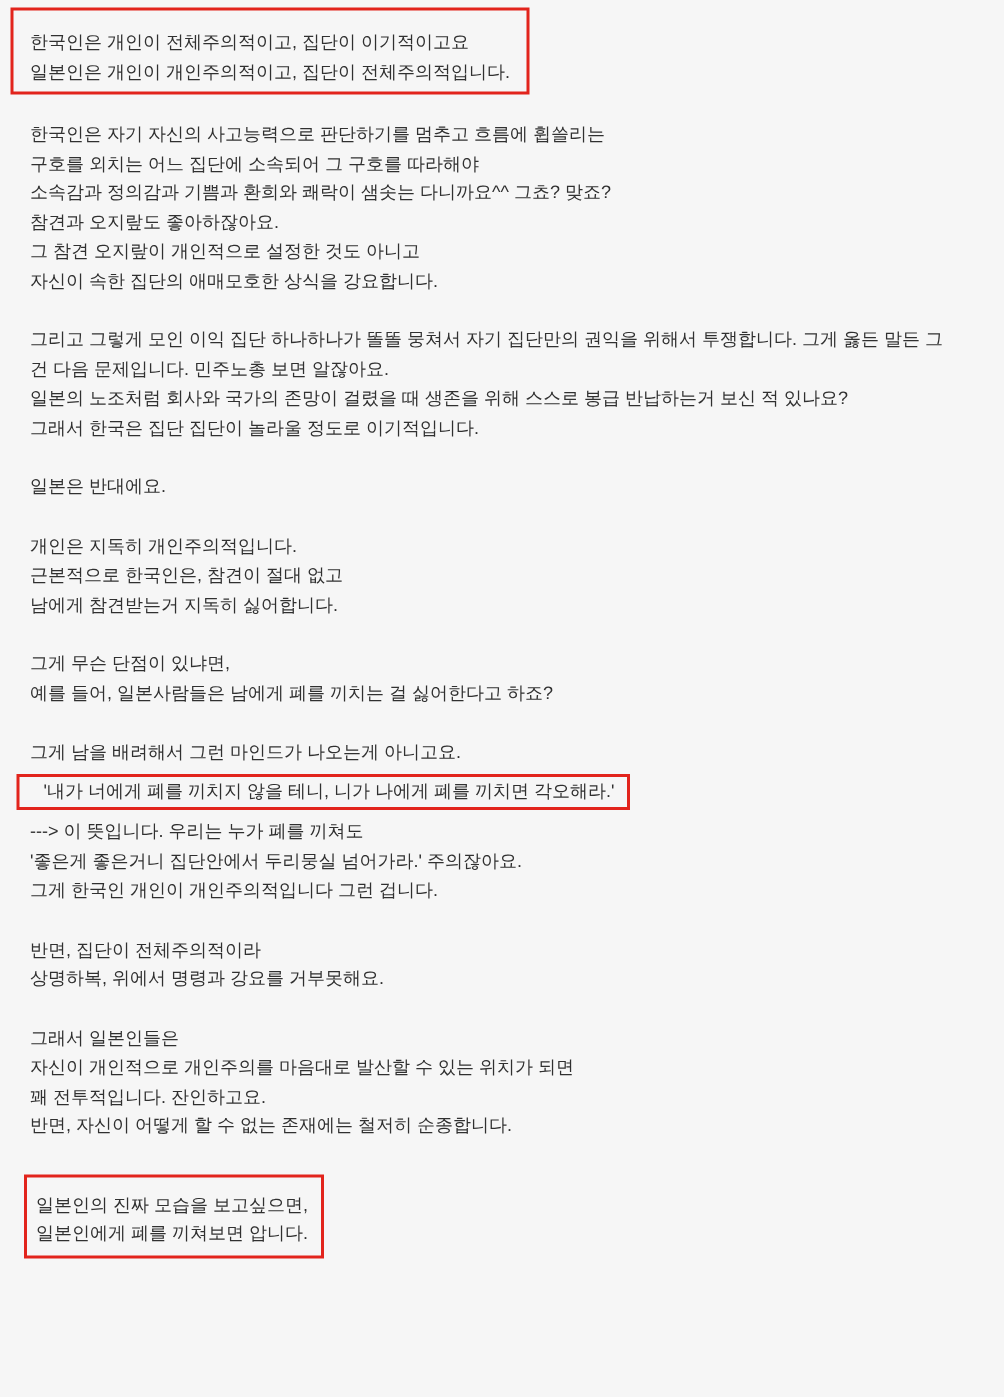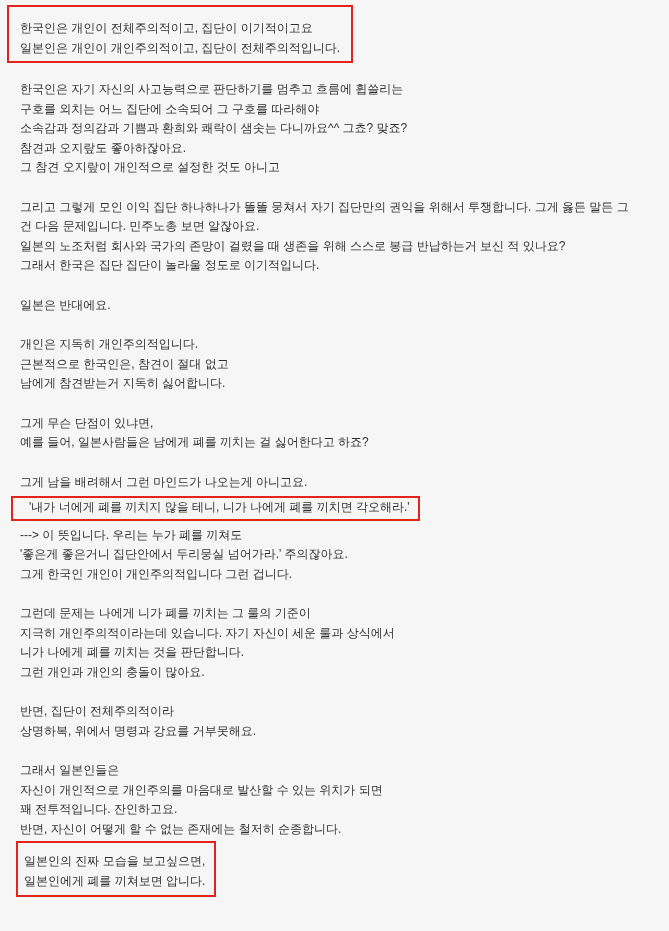--- a/index.html
+++ b/index.html
@@ -21,21 +21,21 @@
   .boxed {
     display: inline-block;
     border: 2px solid #e2241c;
     background: transparent;
   }
   .box-1 { margin-left: -13px; padding: 12px 11px 3px 11px; }
   .row-1 { margin-bottom: 17px; }
   .para-6 { margin-bottom: 4px; }
   .box-2 { margin-left: -9px; padding: 0 8px 1px 16px; }
   .row-2 { margin-bottom: 5px; }
-  .para-11 { margin-bottom: 2px; }
+  .para-11 { margin-bottom: 22px; }
   .box-3 { margin-left: -4px; padding: 9px 9px 4px 6px; }
   .row-3 { margin-bottom: 0; }
 </style>
 </head>
 <body>
 
 <div class="post">
 
   <div class="box-row row-1">
     <div class="boxed box-1">
@@ -43,20 +43,21 @@
       <div class="line">일본인은 개인이 개인주의적이고, 집단이 전체주의적입니다.</div>
     </div>
   </div>
 
   <div class="para">
     <div class="line">한국인은 자기 자신의 사고능력으로 판단하기를 멈추고 흐름에 휩쓸리는</div>
     <div class="line">구호를 외치는 어느 집단에 소속되어 그 구호를 따라해야</div>
     <div class="line">소속감과 정의감과 기쁨과 환희와 쾌락이 샘솟는 다니까요^^ 그쵸? 맞죠?</div>
     <div class="line">참견과 오지랖도 좋아하잖아요.</div>
     <div class="line">그 참견 오지랖이 개인적으로 설정한 것도 아니고</div>
+    <div class="line">자신이 속한 집단의 애매모호한 상식을 강요합니다.</div>
   </div>
 
   <div class="para">
     <div class="line">그리고 그렇게 모인 이익 집단 하나하나가 똘똘 뭉쳐서 자기 집단만의 권익을 위해서 투쟁합니다. 그게 옳든 말든 그</div>
     <div class="line">건 다음 문제입니다. 민주노총 보면 알잖아요.</div>
     <div class="line">일본의 노조처럼 회사와 국가의 존망이 걸렸을 때 생존을 위해 스스로 봉급 반납하는거 보신 적 있나요?</div>
     <div class="line">그래서 한국은 집단 집단이 놀라울 정도로 이기적입니다.</div>
   </div>
 
   <div class="para">
@@ -83,26 +84,20 @@
       <div class="line">'내가 너에게 폐를 끼치지 않을 테니, 니가 나에게 폐를 끼치면 각오해라.'</div>
     </div>
   </div>
 
   <div class="para">
     <div class="line">---&gt; 이 뜻입니다. 우리는 누가 폐를 끼쳐도</div>
     <div class="line">'좋은게 좋은거니 집단안에서 두리뭉실 넘어가라.' 주의잖아요.</div>
     <div class="line">그게 한국인 개인이 개인주의적입니다 그런 겁니다.</div>
   </div>
 
-  <div class="para">
-    <div class="line">그런데 문제는 나에게 니가 폐를 끼치는 그 룰의 기준이</div>
-    <div class="line">지극히 개인주의적이라는데 있습니다. 자기 자신이 세운 룰과 상식에서</div>
-    <div class="line">니가 나에게 폐를 끼치는 것을 판단합니다.</div>
-    <div class="line">그런 개인과 개인의 충돌이 많아요.</div>
-  </div>
 
   <div class="para">
     <div class="line">반면, 집단이 전체주의적이라</div>
     <div class="line">상명하복, 위에서 명령과 강요를 거부못해요.</div>
   </div>
 
   <div class="para para-11">
     <div class="line">그래서 일본인들은</div>
     <div class="line">자신이 개인적으로 개인주의를 마음대로 발산할 수 있는 위치가 되면</div>
     <div class="line">꽤 전투적입니다. 잔인하고요.</div>

